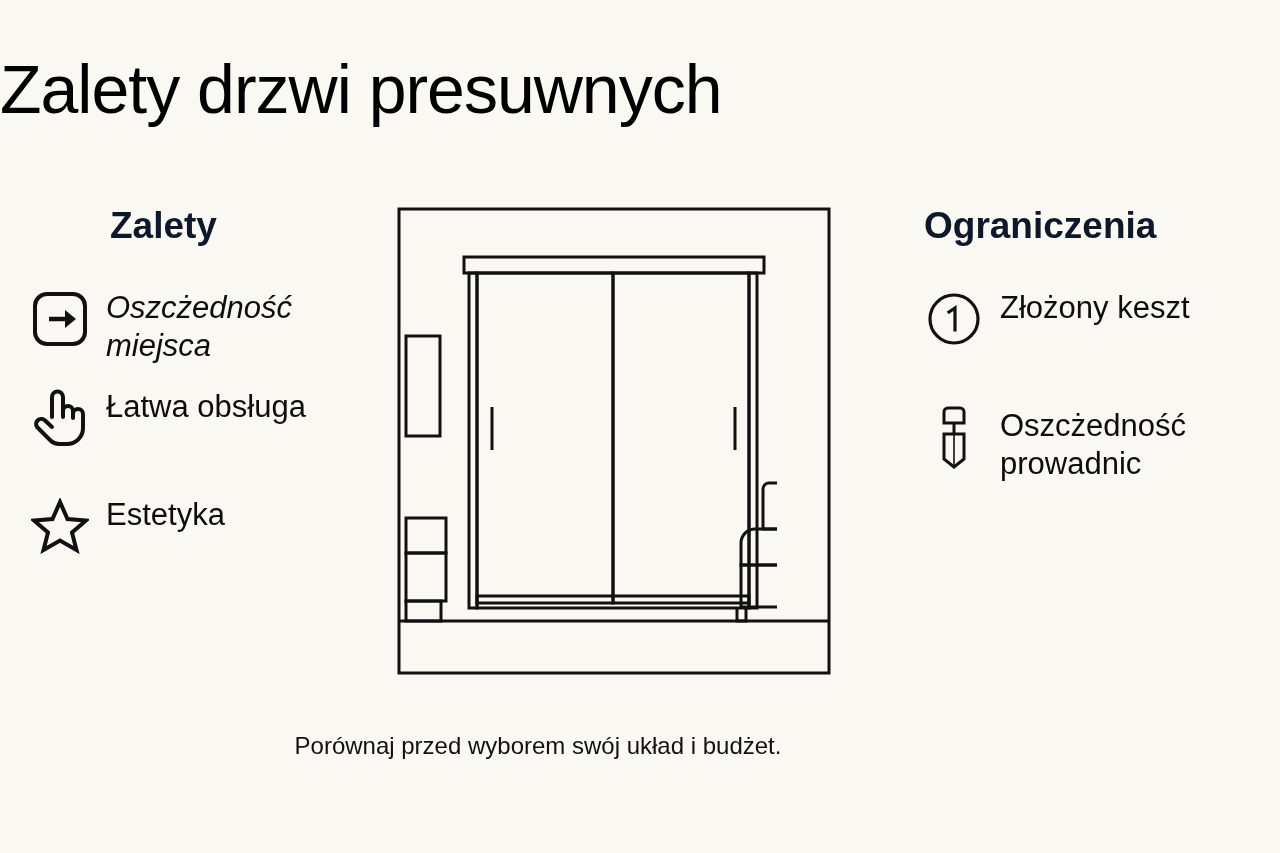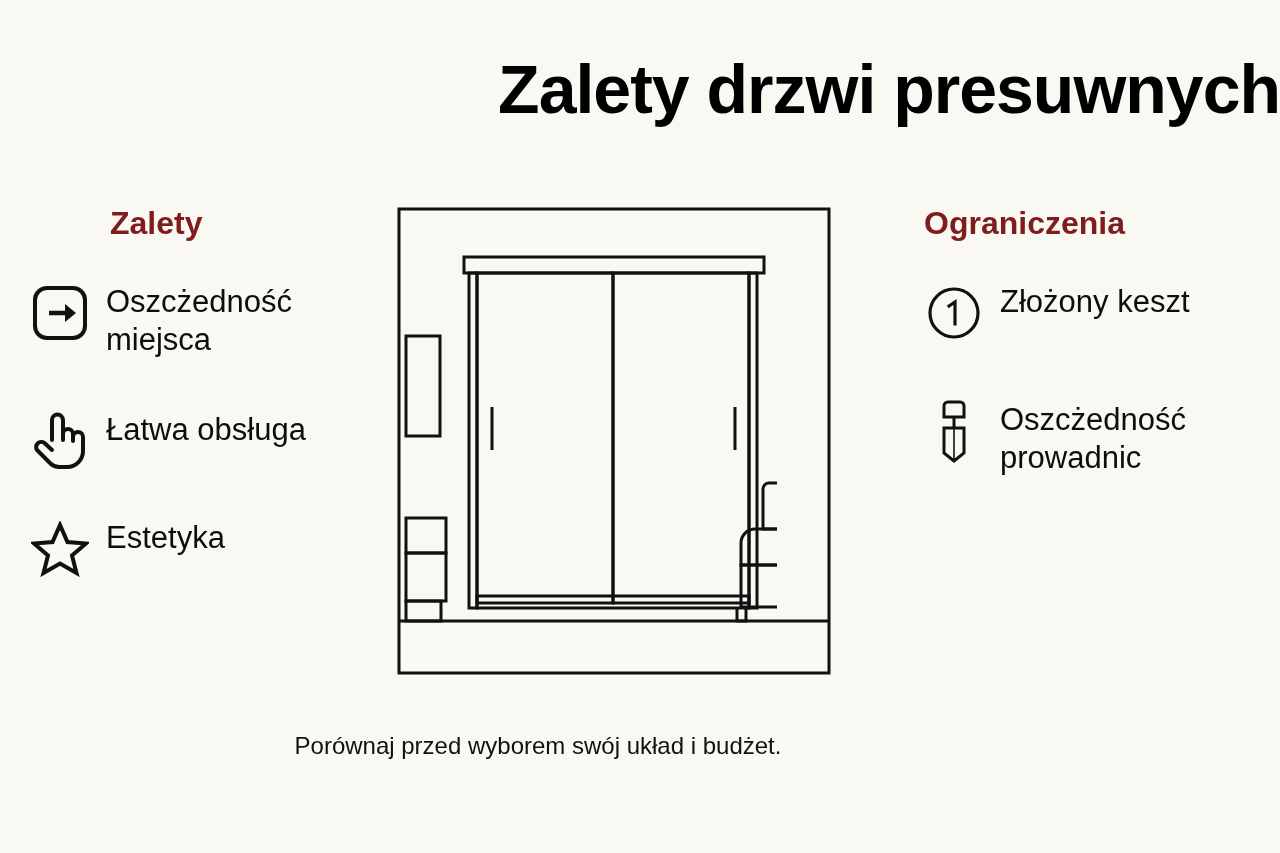--- a/index.html
+++ b/index.html
@@ -22,41 +22,41 @@
     height: 853px;
     background: #faf8f2;
   }
 
   
   .title {
     position: absolute;
     top: 54px;
     left: 0;
     width: 1280px;
-    text-align: right;
+    text-align: left;
     font-size: 68px;
-    font-weight: bold;
+    font-weight: normal;
     letter-spacing: -1px;
     color: #000000;
     line-height: 1.05;
   }
 
   
   .column {
     position: absolute;
     top: 206px;
     width: 360px;
   }
   .column.left  { left: 30px; }
   .column.right { left: 924px; }
 
   .col-heading {
-    font-size: 32px;
+    font-size: 37px;
     font-weight: bold;
-    color: #7f1d1d;
+    color: #0f172a;
     margin: 0 0 40px 0;
     line-height: 1.1;
   }
   .column.left .col-heading  { padding-left: 80px; }
   .column.right .col-heading { padding-left: 0px; }
 
   .item {
     display: flex;
     align-items: flex-start;
     margin-bottom: 36px;
@@ -76,21 +76,21 @@
   .item-label {
     font-size: 31px;
     line-height: 1.22;
     color: #0d0d0d;
     padding-top: 2px;
     max-width: 280px;
   }
 
   
   .column.left  .item:nth-of-type(1) { margin-bottom: 52px; }
-  .column.left  .item:nth-of-type(2) { margin-bottom: 50px; }
+  .column.left  .item:nth-of-type(2) { margin-bottom: 22px; font-style: italic; }
   .column.right .item:nth-of-type(1) { margin-bottom: 48px; }
   .column.right .item:nth-of-type(2) { margin-bottom: 46px; }
 
   
   .illustration {
     position: absolute;
     left: 396px;
     top: 206px;
     width: 436px;
     height: 470px;

